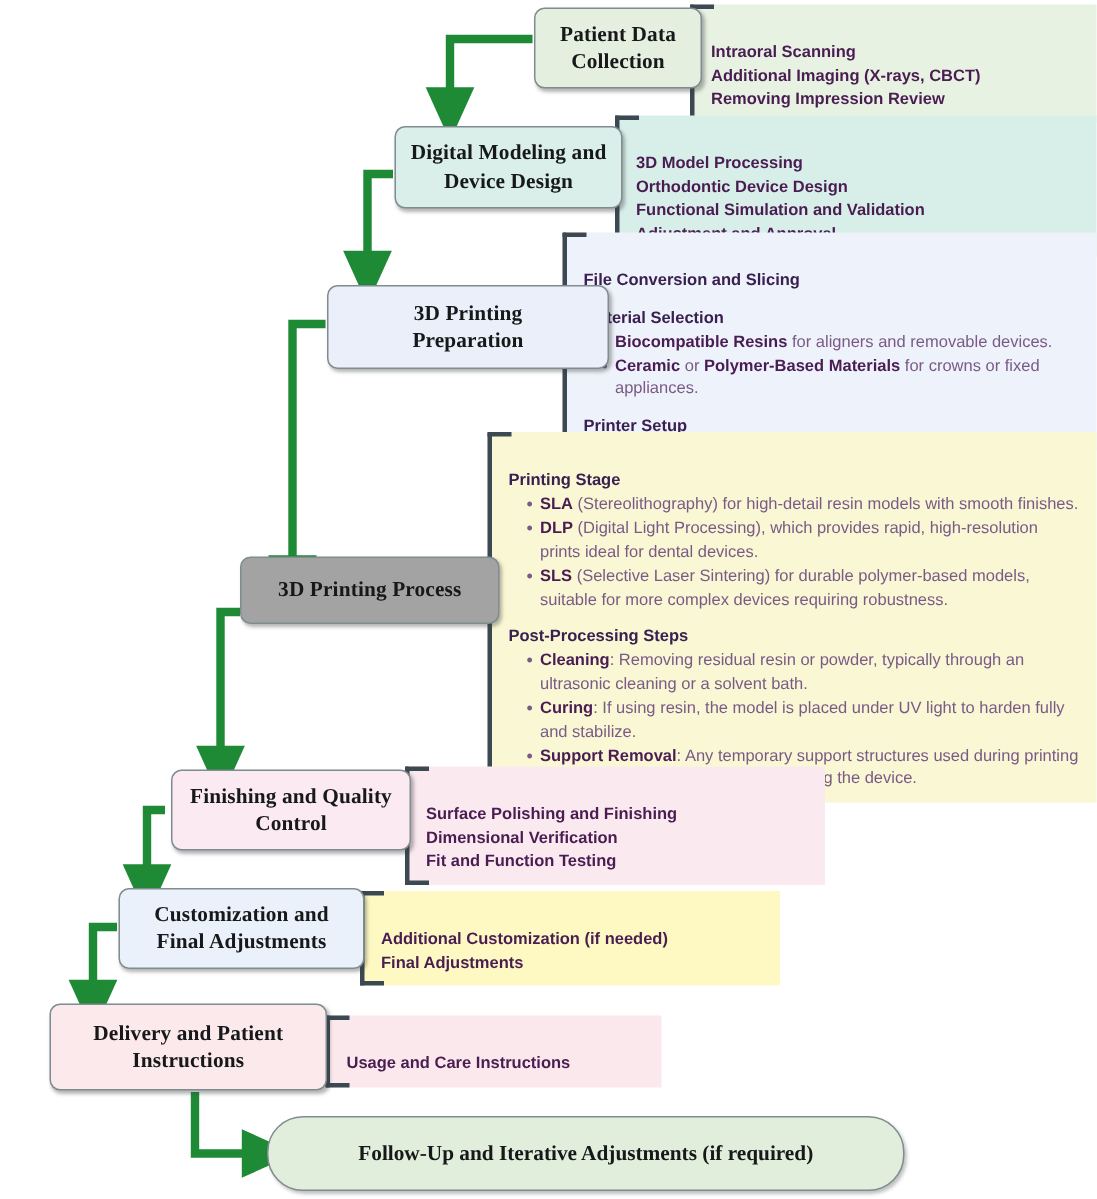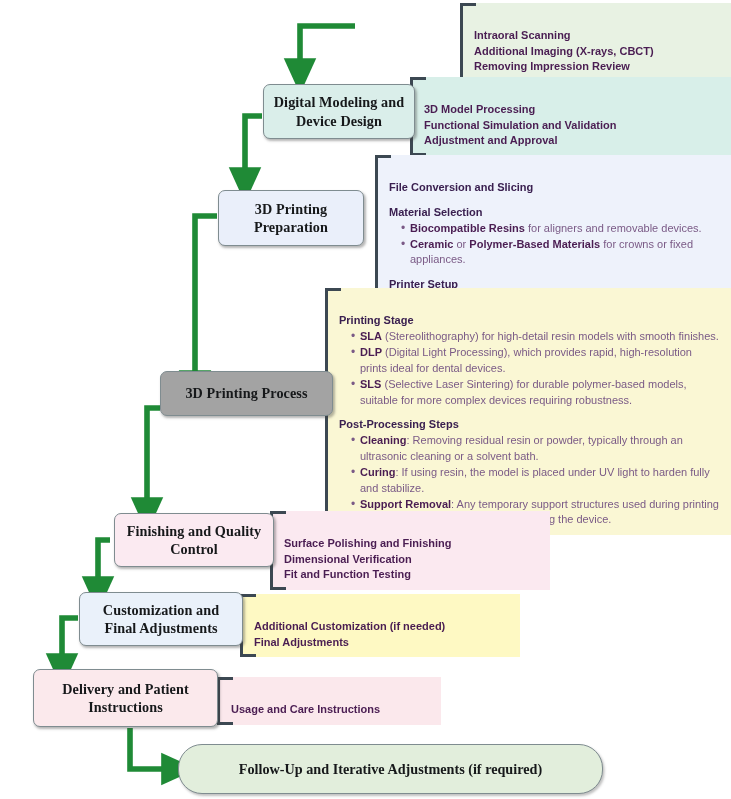--- a/index.html
+++ b/index.html
@@ -156,28 +156,35 @@
   <div class="detail-panel" style="left:460px; top:3px; width:271px; min-height:55px; background:#e8f2e3;">
     <span class="bracket">
         <i class="v"></i>
         <i class="t"></i>
         <i class="b"></i>
       </span>
     <div class="d-line">Intraoral Scanning</div>
     <div class="d-line">Additional Imaging (X-rays, CBCT)</div>
     <div class="d-line">Removing Impression Review</div>
   </div>
+  <div class="stage-label" style="left:356px; top:5px; width:112px; height:54px; background:#e5efe0;">
+    <div>
+      <div>Patient Data</div>
+      <div>Collection</div>
+    </div>
+  </div>
 
   <div class="detail-panel" style="left:410px; top:77px; width:321px; min-height:66px; background:#d8efe9;">
     <span class="bracket">
         <i class="v"></i>
         <i class="t"></i>
         <i class="b"></i>
       </span>
     <div class="d-line">3D Model Processing</div>
+    <div class="d-line">Orthodontic Device Design</div>
     <div class="d-line">Functional Simulation and Validation</div>
     <div class="d-line">Adjustment and Approval</div>
   </div>
   <div class="stage-label" style="left:263px; top:84px; width:152px; height:55px; background:#daeeea;">
     <div>
       <div>Digital Modeling and</div>
       <div>Device Design</div>
     </div>
   </div>
 
@@ -188,21 +195,21 @@
         <i class="b"></i>
       </span>
     <div class="d-head first">File Conversion and Slicing</div>
     <div class="d-head">Material Selection</div>
     <ul class="d-ul">
       <li><b>Biocompatible Resins</b><span> for aligners and removable devices.</span></li>
       <li><b>Ceramic</b><span> or  </span><b>Polymer-Based Materials</b><span> for crowns or fixed appliances.</span></li>
     </ul>
     <div class="d-head">Printer Setup</div>
   </div>
-  <div class="stage-label" style="left:218px; top:190px; width:146px; height:56px; background:#eaeffa;">
+  <div class="stage-label" style="left:218px; top:190px; width:188px; height:56px; background:#eaeffa;">
     <div>
       <div>3D Printing</div>
       <div>Preparation</div>
     </div>
   </div>
 
   <div class="detail-panel" style="left:325px; top:288px; width:406px; min-height:214px; background:#faf7d4;">
     <span class="bracket">
         <i class="v"></i>
         <i class="t"></i>

